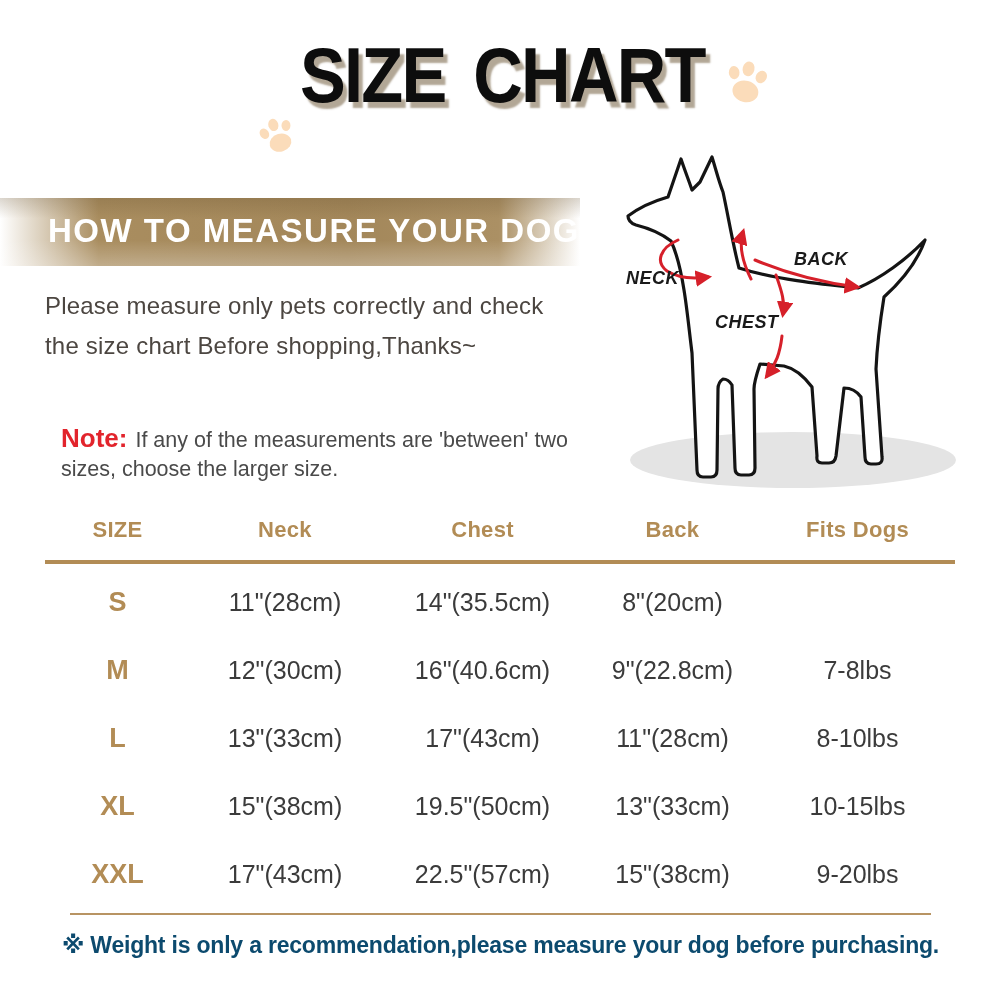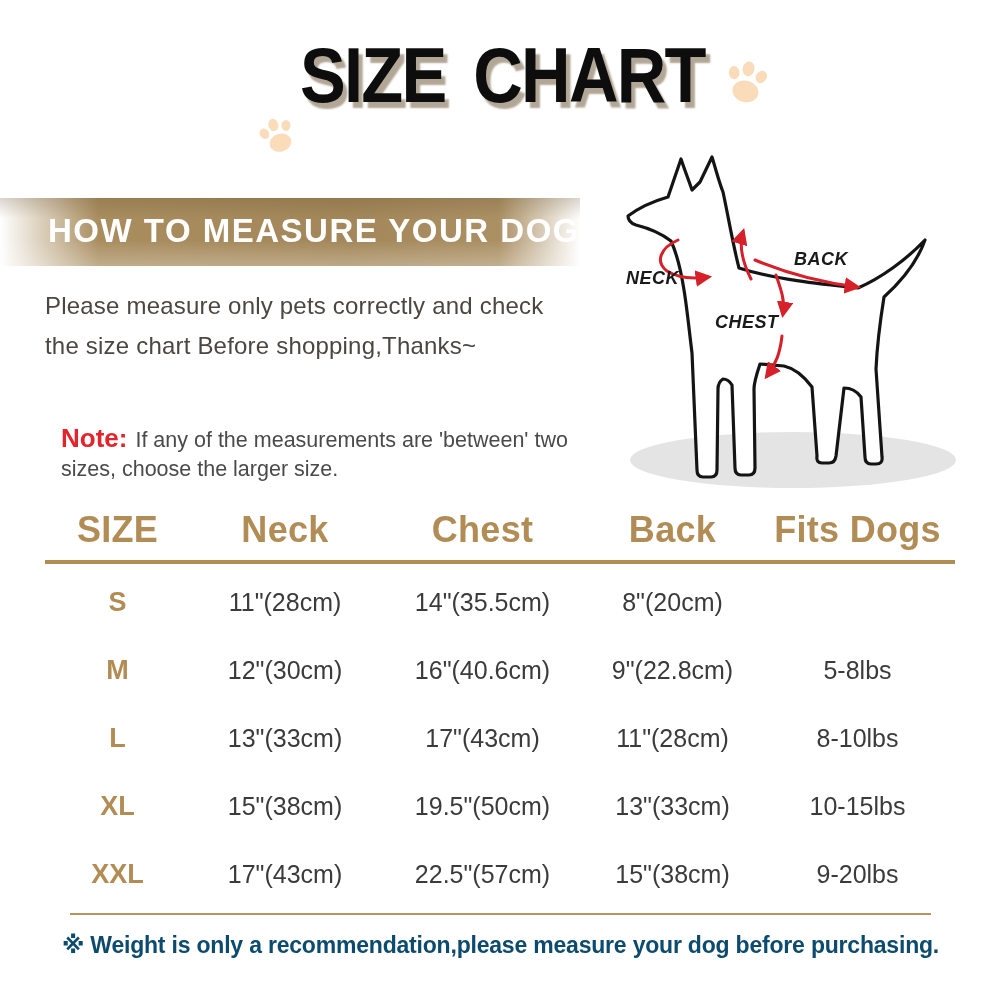--- a/index.html
+++ b/index.html
@@ -55,21 +55,21 @@
   #dog{left:588px;top:138px;width:412px;height:362px;}
   #dog svg{display:block;width:412px;height:362px;}
   .dg-label{font-family:"Liberation Sans","DejaVu Sans",sans-serif;font-size:18px;font-weight:bold;font-style:italic;fill:#1a1a1a;letter-spacing:.5px;}
 
   
   #size-table{left:45px;top:505px;width:910px;}
   .trow,#thead{display:flex;align-items:center;}
   #thead{height:50px;}
   .cell{flex:0 0 auto;text-align:center;}
   .c0{width:145px;}.c1{width:190px;}.c2{width:205px;}.c3{width:175px;}.c4{width:195px;}
-  .th{font-size:36px;font-weight:bold;color:#b28c55;letter-spacing:.3px;}
+  .th{font-size:22px;font-weight:bold;color:#b28c55;letter-spacing:.3px;}
   #tdivider{height:4px;background:#b28c55;margin-top:5px;}
   #tbody{padding-top:4px;}
   .trow{height:68px;}
   .cell.size{font-size:27px;font-weight:bold;color:#b28c55;}
   .cell.val{font-size:25px;color:#3b3b3b;}
 
   
   #footer-line{left:70px;top:913px;width:861px;height:2px;background:#b89463;}
   #footer-note{
     position:absolute;left:0;top:932px;width:100%;margin:0;text-align:center;
@@ -185,21 +185,21 @@
         <div class="cell size c0">S</div>
         <div class="cell val c1">11"(28cm)</div>
         <div class="cell val c2">14"(35.5cm)</div>
         <div class="cell val c3">8"(20cm)</div>
       </div>
       <div class="trow">
         <div class="cell size c0">M</div>
         <div class="cell val c1">12"(30cm)</div>
         <div class="cell val c2">16"(40.6cm)</div>
         <div class="cell val c3">9"(22.8cm)</div>
-        <div class="cell val c4">5-8lbs</div>
+        <div class="cell val c4">7-8lbs</div>
       </div>
       <div class="trow">
         <div class="cell size c0">L</div>
         <div class="cell val c1">13"(33cm)</div>
         <div class="cell val c2">17"(43cm)</div>
         <div class="cell val c3">11"(28cm)</div>
         <div class="cell val c4">8-10lbs</div>
       </div>
       <div class="trow">
         <div class="cell size c0">XL</div>

